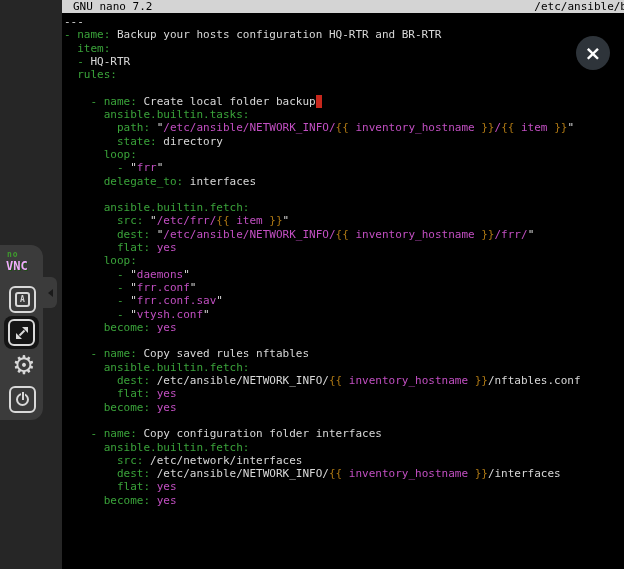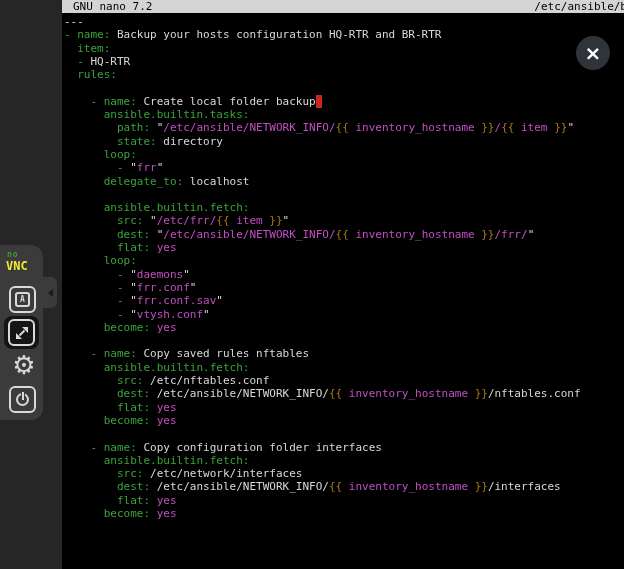--- a/index.html
+++ b/index.html
@@ -11,21 +11,21 @@
   .left-strip{
     position:absolute;left:0;top:0;width:62px;height:569px;
     background:#262626;z-index:2;
   }
   .vnc-panel{
     position:absolute;left:-14px;top:245px;width:57px;height:175px;
     background:#3b3b3b;border-radius:12px;
   }
   .logo{position:absolute;left:20px;top:5px;line-height:1;}
   .logo-no{display:block;font:bold 8px "DejaVu Sans Mono",monospace;color:#3f9a2e;letter-spacing:1px;margin-left:1px;}
-  .logo-vnc{display:block;font:bold 12px "DejaVu Sans Mono",monospace;color:#fde047;text-shadow:1px 1px 0 #1e4d14;}
+  .logo-vnc{display:block;font:bold 12px "DejaVu Sans Mono",monospace;color:#f0abfc;text-shadow:1px 1px 0 #1e4d14;}
   .vbtn{
     position:absolute;width:27px;height:27px;box-sizing:border-box;
     background:transparent;border:2px solid #d9d9d9;border-radius:6px;
     display:flex;align-items:center;justify-content:center;padding:0;cursor:pointer;
   }
   .btn-keys{left:23px;top:41px;}
   .active-wrap{
     position:absolute;left:18px;top:71px;width:35px;height:33px;
     background:#151515;border-radius:8px;
     display:flex;align-items:center;justify-content:center;
@@ -120,36 +120,35 @@
       <div class="line"><span class="c-w">  </span><span class="c-g">item:</span></div>
       <div class="line"><span class="c-w">  </span><span class="c-g">- </span><span class="c-w">HQ-RTR</span></div>
       <div class="line"><span class="c-w">  </span><span class="c-g">rules:</span></div>
       <div class="line"></div>
       <div class="line"><span class="c-w">    </span><span class="c-g">- name:</span><span class="c-w"> Create local folder backup</span><span class="c-cur"> </span></div>
       <div class="line"><span class="c-w">      </span><span class="c-g">ansible.builtin.tasks:</span></div>
       <div class="line"><span class="c-w">        </span><span class="c-g">path:</span><span class="c-w"> "</span><span class="c-m">/etc/ansible/NETWORK_INFO/</span><span class="c-y">{{</span><span class="c-m"> inventory_hostname </span><span class="c-y">}}</span><span class="c-m">/</span><span class="c-y">{{</span><span class="c-m"> item </span><span class="c-y">}}</span><span class="c-w">"</span></div>
       <div class="line"><span class="c-w">        </span><span class="c-g">state:</span><span class="c-w"> directory</span></div>
       <div class="line"><span class="c-w">      </span><span class="c-g">loop:</span></div>
       <div class="line"><span class="c-w">        </span><span class="c-g">- </span><span class="c-w">"</span><span class="c-m">frr</span><span class="c-w">"</span></div>
-      <div class="line"><span class="c-w">      </span><span class="c-g">delegate_to:</span><span class="c-w"> localhost</span></div>
+      <div class="line"><span class="c-w">      </span><span class="c-g">delegate_to:</span><span class="c-w"> interfaces</span></div>
       <div class="line"></div>
       <div class="line"><span class="c-w">      </span><span class="c-g">ansible.builtin.fetch:</span></div>
       <div class="line"><span class="c-w">        </span><span class="c-g">src:</span><span class="c-w"> "</span><span class="c-m">/etc/frr/</span><span class="c-y">{{</span><span class="c-m"> item </span><span class="c-y">}}</span><span class="c-w">"</span></div>
       <div class="line"><span class="c-w">        </span><span class="c-g">dest:</span><span class="c-w"> "</span><span class="c-m">/etc/ansible/NETWORK_INFO/</span><span class="c-y">{{</span><span class="c-m"> inventory_hostname </span><span class="c-y">}}</span><span class="c-m">/frr/</span><span class="c-w">"</span></div>
       <div class="line"><span class="c-w">        </span><span class="c-g">flat:</span><span class="c-w"> </span><span class="c-m">yes</span></div>
       <div class="line"><span class="c-w">      </span><span class="c-g">loop:</span></div>
       <div class="line"><span class="c-w">        </span><span class="c-g">- </span><span class="c-w">"</span><span class="c-m">daemons</span><span class="c-w">"</span></div>
       <div class="line"><span class="c-w">        </span><span class="c-g">- </span><span class="c-w">"</span><span class="c-m">frr.conf</span><span class="c-w">"</span></div>
       <div class="line"><span class="c-w">        </span><span class="c-g">- </span><span class="c-w">"</span><span class="c-m">frr.conf.sav</span><span class="c-w">"</span></div>
       <div class="line"><span class="c-w">        </span><span class="c-g">- </span><span class="c-w">"</span><span class="c-m">vtysh.conf</span><span class="c-w">"</span></div>
       <div class="line"><span class="c-w">      </span><span class="c-g">become:</span><span class="c-w"> </span><span class="c-m">yes</span></div>
       <div class="line"></div>
       <div class="line"><span class="c-w">    </span><span class="c-g">- name:</span><span class="c-w"> Copy saved rules nftables</span></div>
       <div class="line"><span class="c-w">      </span><span class="c-g">ansible.builtin.fetch:</span></div>
-      <div class="line"><span class="c-w">        </span><span class="c-g">src:</span><span class="c-w"> /etc/nftables.conf</span></div>
       <div class="line"><span class="c-w">        </span><span class="c-g">dest:</span><span class="c-w"> /etc/ansible/NETWORK_INFO/</span><span class="c-y">{{</span><span class="c-m"> inventory_hostname </span><span class="c-y">}}</span><span class="c-w">/nftables.conf</span></div>
       <div class="line"><span class="c-w">        </span><span class="c-g">flat:</span><span class="c-w"> </span><span class="c-m">yes</span></div>
       <div class="line"><span class="c-w">      </span><span class="c-g">become:</span><span class="c-w"> </span><span class="c-m">yes</span></div>
       <div class="line"></div>
       <div class="line"><span class="c-w">    </span><span class="c-g">- name:</span><span class="c-w"> Copy configuration folder interfaces</span></div>
       <div class="line"><span class="c-w">      </span><span class="c-g">ansible.builtin.fetch:</span></div>
       <div class="line"><span class="c-w">        </span><span class="c-g">src:</span><span class="c-w"> /etc/network/interfaces</span></div>
       <div class="line"><span class="c-w">        </span><span class="c-g">dest:</span><span class="c-w"> /etc/ansible/NETWORK_INFO/</span><span class="c-y">{{</span><span class="c-m"> inventory_hostname </span><span class="c-y">}}</span><span class="c-w">/interfaces</span></div>
       <div class="line"><span class="c-w">        </span><span class="c-g">flat:</span><span class="c-w"> </span><span class="c-m">yes</span></div>
       <div class="line"><span class="c-w">      </span><span class="c-g">become:</span><span class="c-w"> </span><span class="c-m">yes</span></div>

